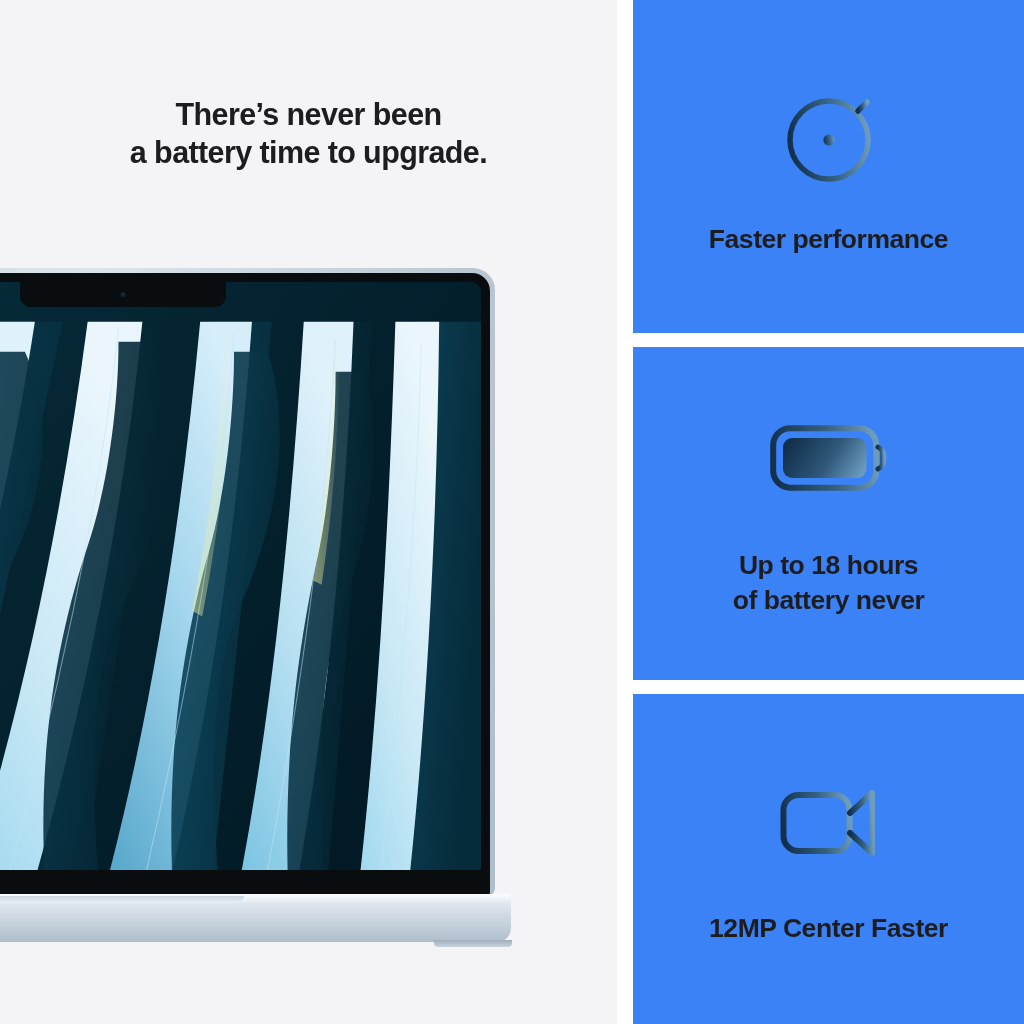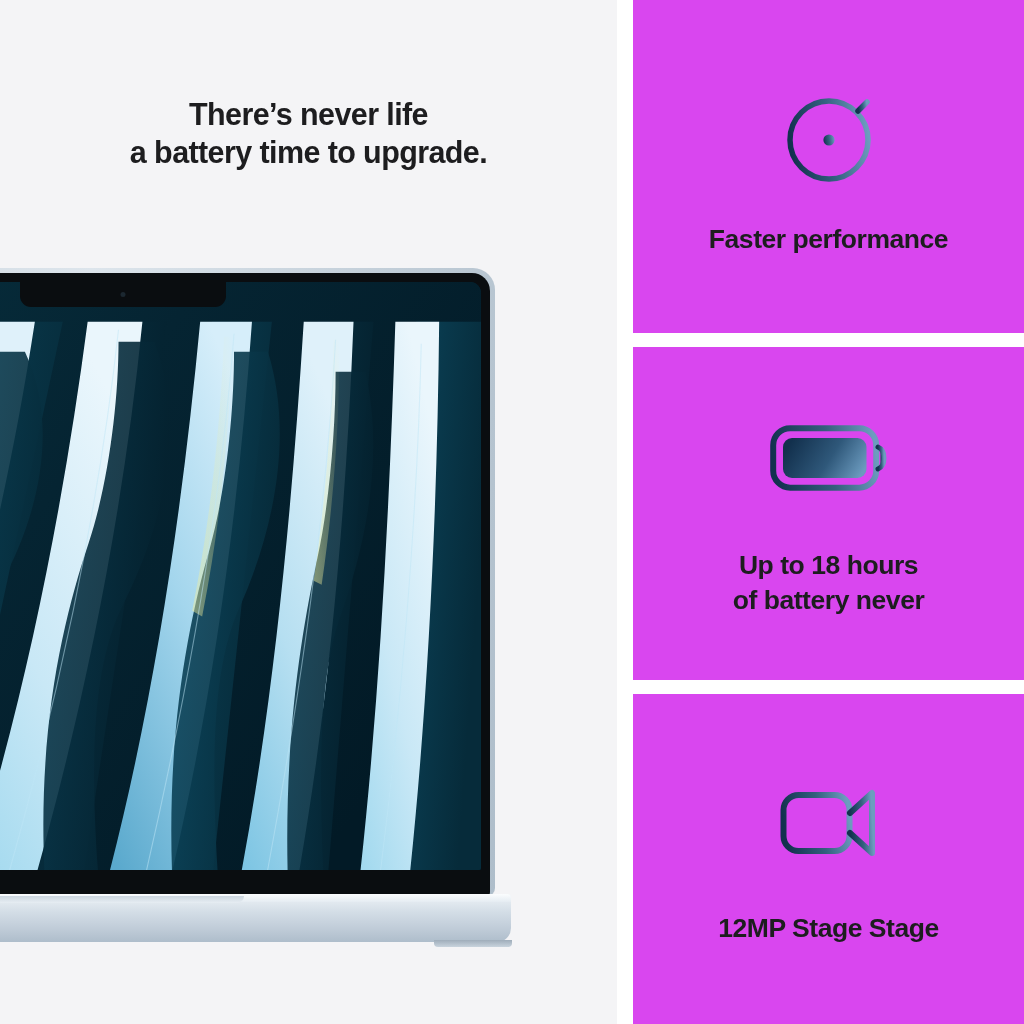--- a/index.html
+++ b/index.html
@@ -156,21 +156,21 @@
     left: 633px;
     top: 0;
     width: 391px;
     height: 1024px;
   }
 
   .feature-card {
     position: absolute;
     left: 0;
     width: 391px;
-    background: #d946ef;
+    background: #3b82f6;
     display: flex;
     flex-direction: column;
     align-items: center;
     justify-content: center;
   }
   .card-1 { top: 0px;   height: 333px; }
   .card-2 { top: 347px; height: 333px; }
   .card-3 { top: 694px; height: 330px; }
 
   .icon-wrap {
@@ -193,21 +193,21 @@
   .feature-label .line { display: block; white-space: nowrap; }
 </style>
 </head>
 <body>
 
 <div id="page">
 
   <section class="hero-panel">
 
     <h1 class="headline">
-      <span class="line">There’s never life</span>
+      <span class="line">There’s never been</span>
       <span class="line">a battery time to upgrade.</span>
     </h1>
 
     <div class="macbook">
 
       <div class="lid">
         <div class="bezel">
           <div class="screen">
 
             <svg class="wallpaper" viewBox="0 0 720 600" preserveAspectRatio="xMidYMid slice">
@@ -388,18 +388,18 @@
               <stop offset="0%" stop-color="#13314f"></stop>
               <stop offset="55%" stop-color="#33607e"></stop>
               <stop offset="100%" stop-color="#6d9cbf"></stop>
             </linearGradient>
           </defs>
           <rect x="3.5" y="9" width="66" height="56" rx="15" stroke="url(#gradCam)" stroke-width="6"></rect>
           <path d="M70 27 L92 7 L92 67 L70 47" stroke="url(#gradCam)" stroke-width="6" stroke-linejoin="round" stroke-linecap="round" fill="none"></path>
         </svg>
       </div>
       <div class="feature-label">
-        <span class="line">12MP Stage Stage</span>
+        <span class="line">12MP Center Faster</span>
       </div>
     </div>
 
   </aside>
 </div>
 
 </body></html>

